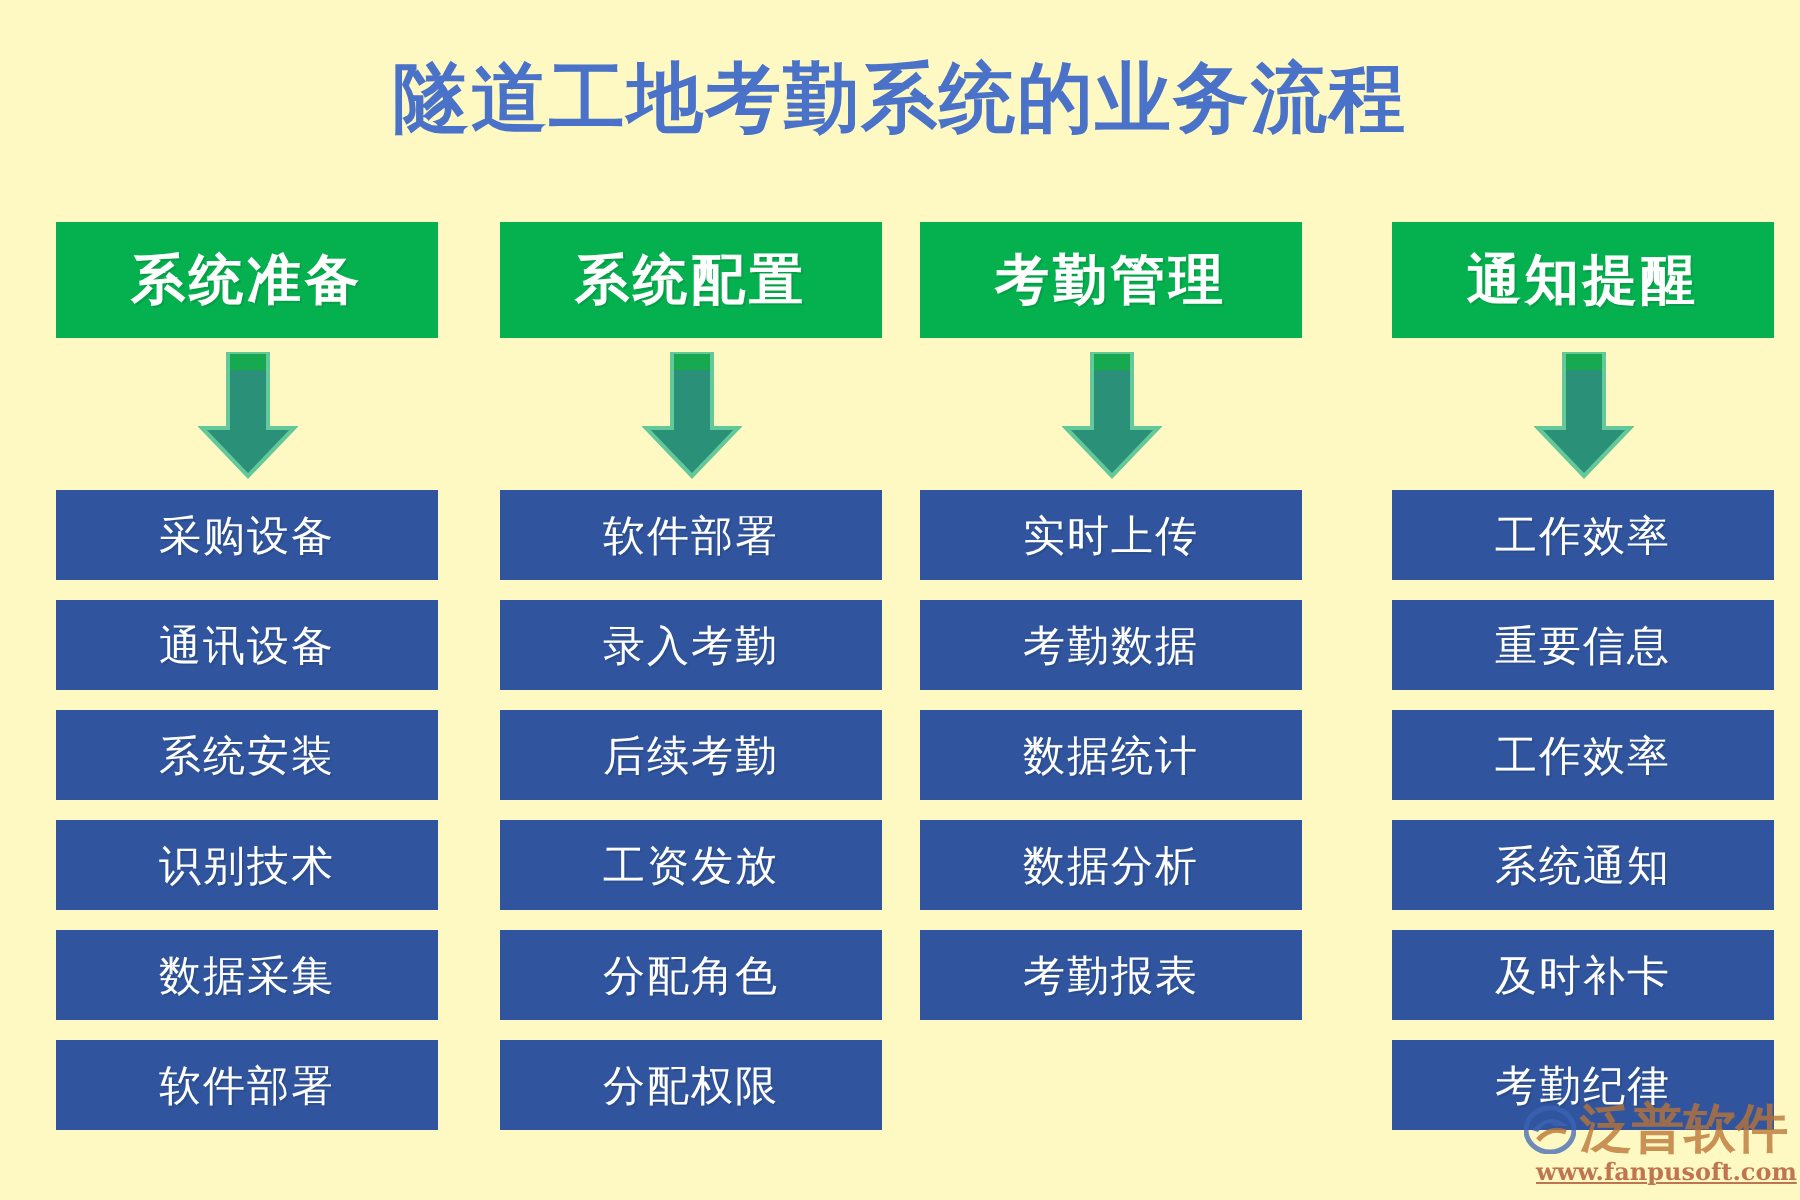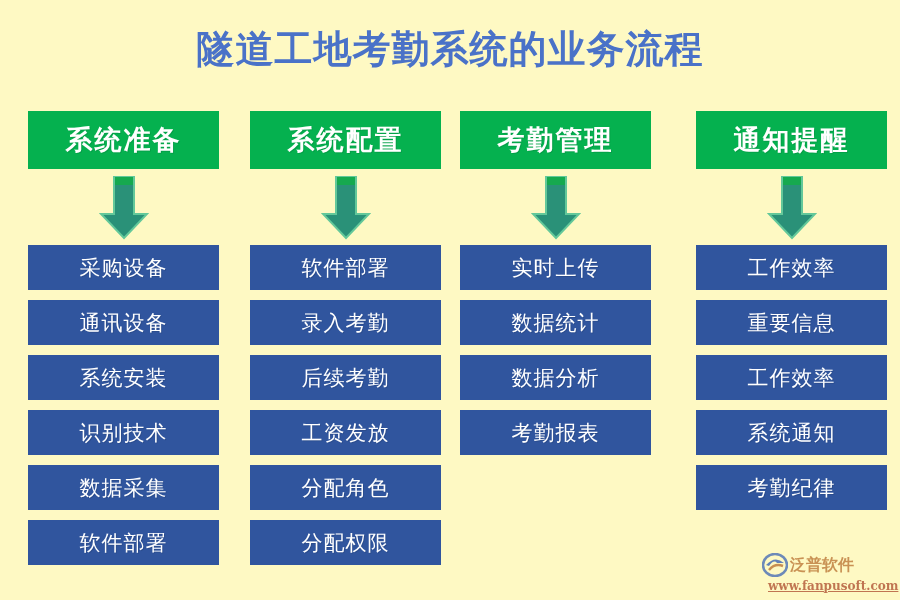--- a/index.html
+++ b/index.html
@@ -118,21 +118,21 @@
     height: 26px;
   }
   .wm-logo {
     width: 26px;
     height: 24px;
     margin-right: 2px;
     flex: 0 0 auto;
   }
   .wm-brand {
     font-family: "DejaVu Sans", "Liberation Sans", sans-serif;
-    font-size: 16px;
+    font-size: 26px;
     font-weight: bold;
     color: rgba(186, 116, 52, 0.78);
     letter-spacing: 0px;
     line-height: 24px;
     white-space: nowrap;
   }
   .wm-url {
     font-family: "DejaVu Serif", "Liberation Serif", serif;
     font-size: 12px;
     font-weight: bold;
@@ -190,39 +190,41 @@
   <div class="column col-2">
     <div class="header-box">考勤管理</div>
     <div class="arrow-wrap">
       <svg class="arrow-svg" width="50" height="64" viewBox="0 0 50 64">
         <polygon points="15,0 35,0 35,38 48,38 25,62 2,38 15,38" fill="#2a9178" stroke="#63c89a" stroke-width="2"></polygon>
         <rect x="16" y="1" width="18" height="8" fill="#16a94f"></rect>
       </svg>
     </div>
     <div class="items">
       <div class="item-box">实时上传</div>
+      <div class="item-box">考勤数据</div>
       <div class="item-box">数据统计</div>
       <div class="item-box">数据分析</div>
       <div class="item-box">考勤报表</div>
     </div>
   </div>
 
   <div class="column col-3">
     <div class="header-box">通知提醒</div>
     <div class="arrow-wrap">
       <svg class="arrow-svg" width="50" height="64" viewBox="0 0 50 64">
         <polygon points="15,0 35,0 35,38 48,38 25,62 2,38 15,38" fill="#2a9178" stroke="#63c89a" stroke-width="2"></polygon>
         <rect x="16" y="1" width="18" height="8" fill="#16a94f"></rect>
       </svg>
     </div>
     <div class="items">
       <div class="item-box">工作效率</div>
       <div class="item-box">重要信息</div>
       <div class="item-box">工作效率</div>
       <div class="item-box">系统通知</div>
+      <div class="item-box">及时补卡</div>
       <div class="item-box">考勤纪律</div>
     </div>
   </div>
 
   <div class="watermark">
     <div class="wm-row">
       <svg class="wm-logo" viewBox="0 0 26 24">
         <ellipse cx="13" cy="12" rx="12" ry="11" fill="none" stroke="rgba(60,100,180,0.75)" stroke-width="2.5"></ellipse>
         <path d="M4 12 Q13 2 22 10 L15 10 Q12 6 7 13 Z" fill="rgba(60,100,180,0.8)"></path>
         <path d="M7 17 Q13 10 21 13" fill="none" stroke="rgba(186,116,52,0.8)" stroke-width="2.5"></path>

